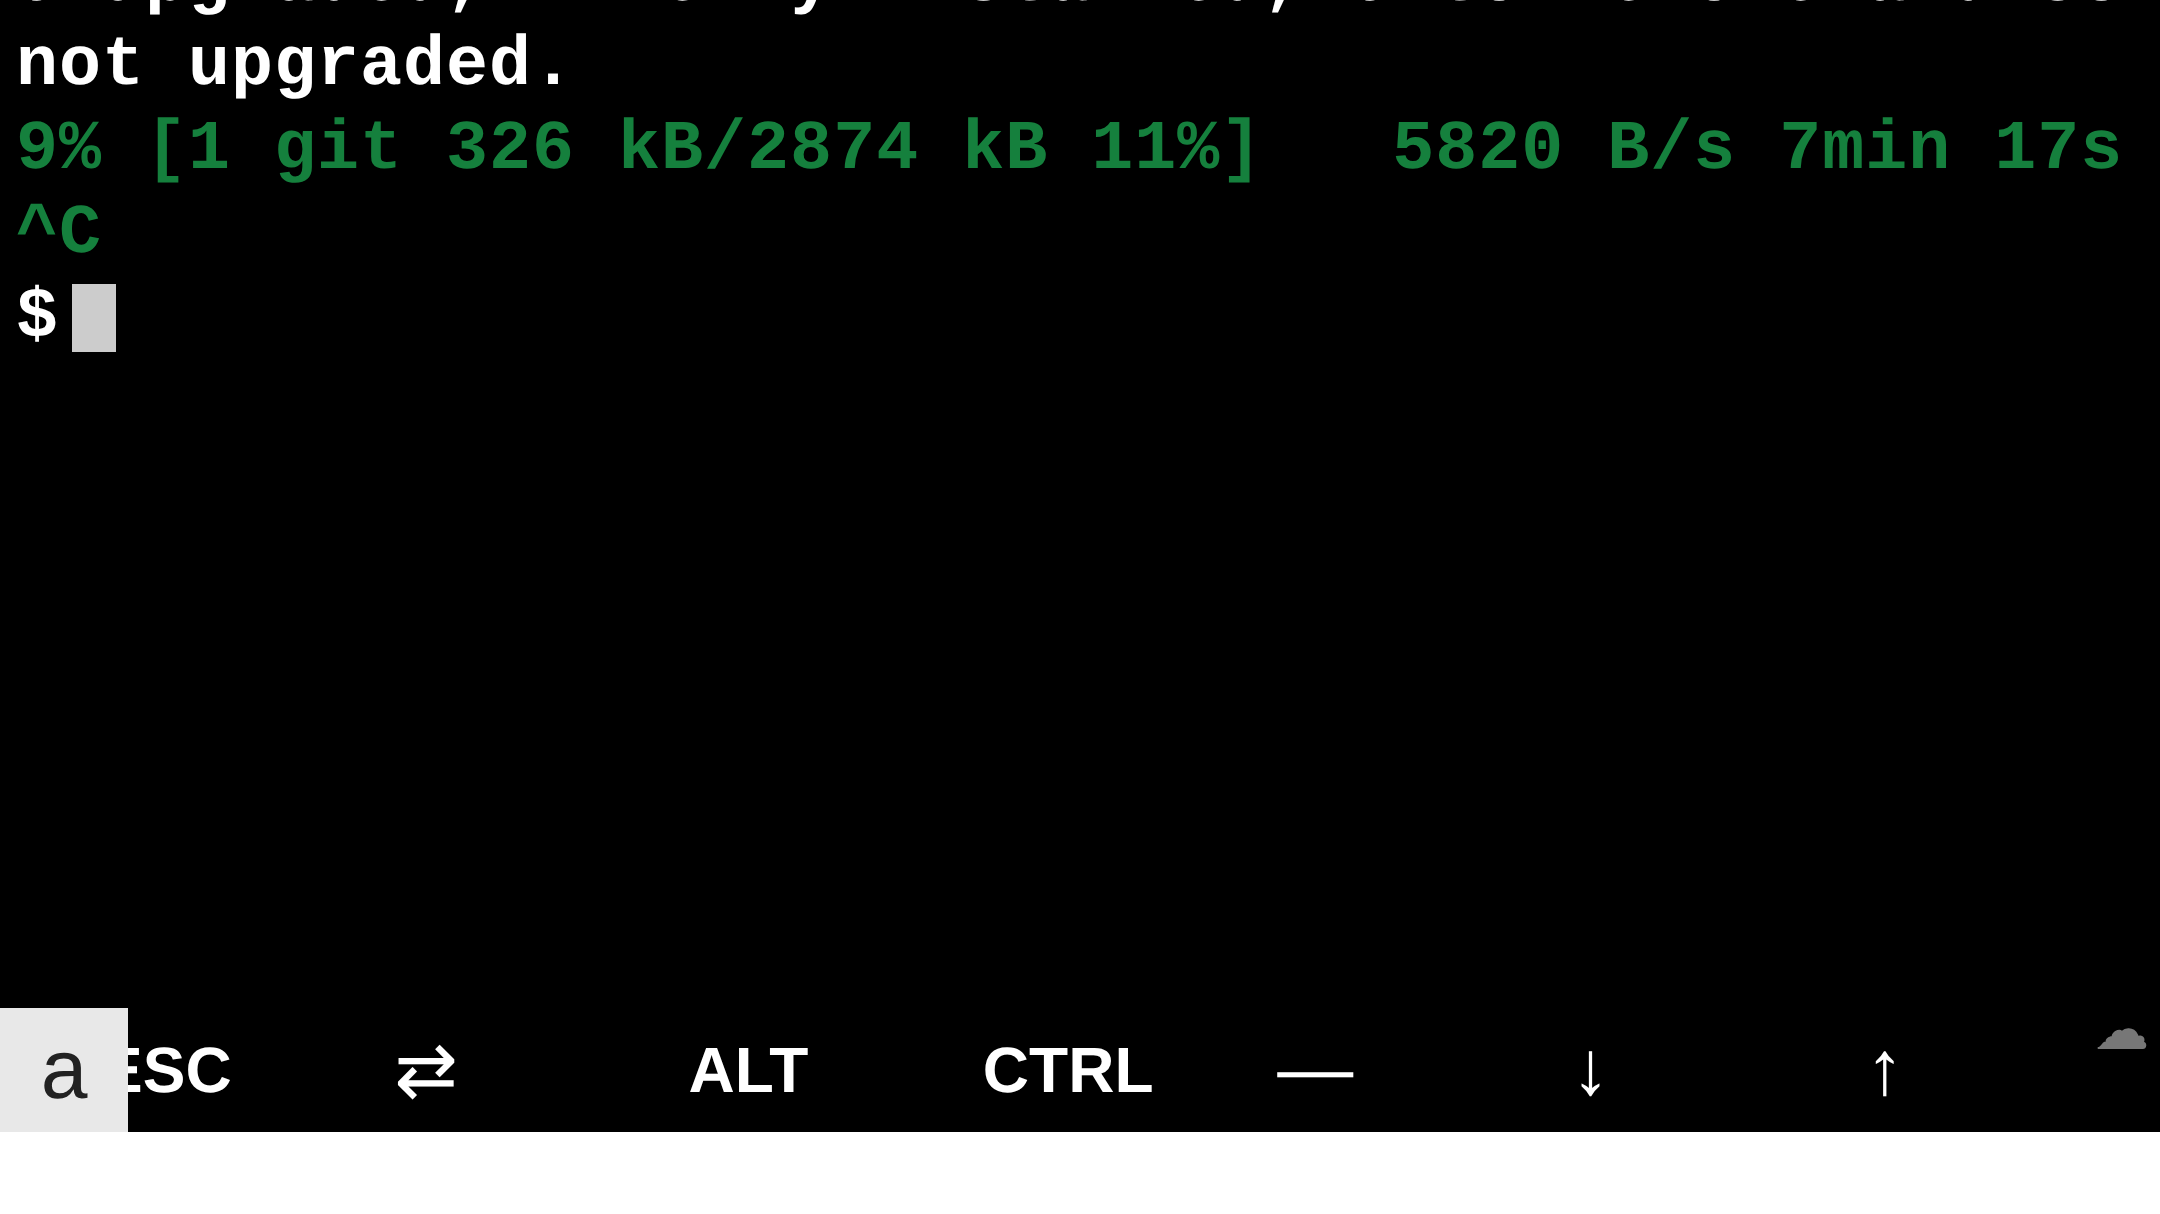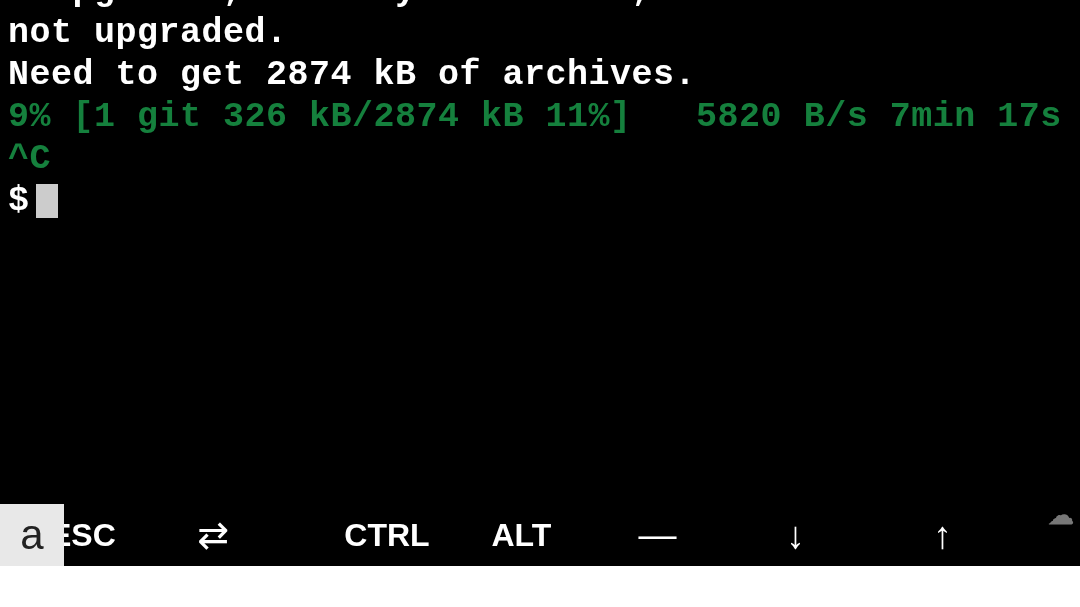--- a/index.html
+++ b/index.html
@@ -88,44 +88,43 @@
     height: 46px;
     background: #ffffff;
   }
 </style>
 </head>
 <body>
 
 <div class="terminal">
   <div id="term-lines" style="margin-top: -30px;">
       <div class="term-line ">0 upgraded, 1 newly installed, 0 to remove and 58 not upgraded.</div>
-      <div class="term-line ">Need to get 2874 kB of archives.</div>
       <div class="term-line yellow">9% [1 git 326 kB/2874 kB 11%]   5820 B/s 7min 17s^C</div>
     </div>
   <div class="prompt-line">
     <span>$</span>
     <span class="cursor"></span>
   </div>
 </div>
 
 <div class="keyrow">
   <div class="ime-badge">
     <span>a</span>
   </div>
   <div class="key esc">
     <span>ESC</span>
   </div>
   <div class="key">
     <span class="glyph">⇄</span>
   </div>
   <div class="key">
-    <span>CTRL</span>
+    <span>ALT</span>
   </div>
   <div class="key">
-    <span>ALT</span>
+    <span>CTRL</span>
   </div>
   <div class="key">
     <span class="glyph">—</span>
   </div>
   <div class="key">
     <span class="glyph">↓</span>
   </div>
   <div class="key" style="position:relative;">
     <span class="glyph">↑</span>
     <span class="cloud-icon">☁</span>

